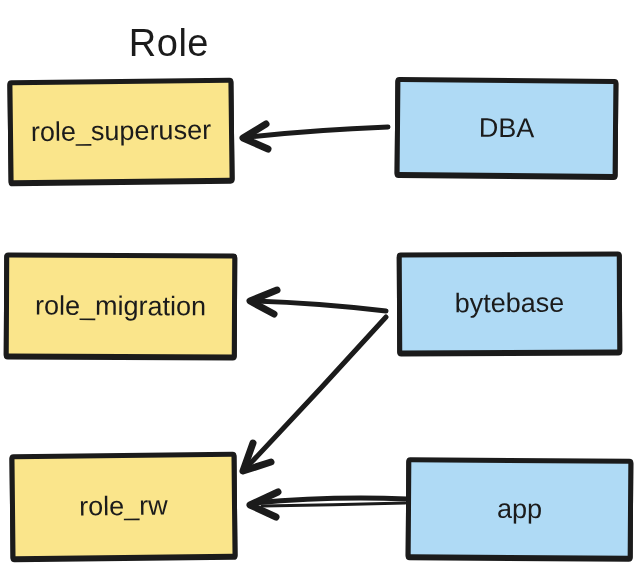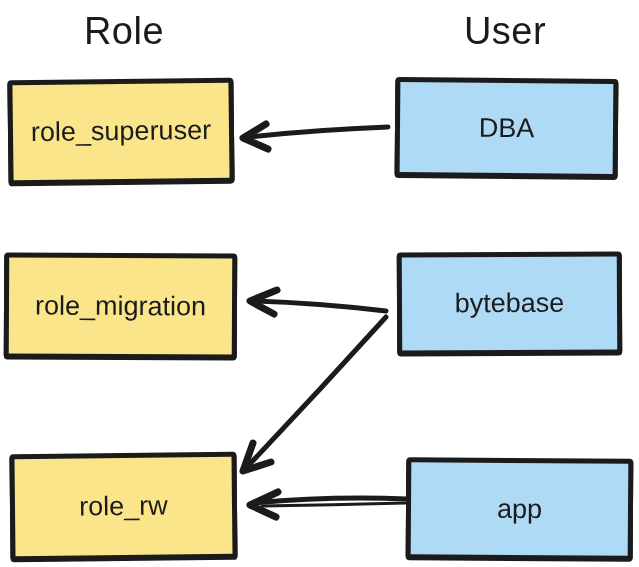--- a/index.html
+++ b/index.html
@@ -14,23 +14,23 @@
   body{font-family:"Liberation Sans", sans-serif;}
   .canvas{
     position:relative;
     width:639px;
     height:567px;
     background:var(--background);
     overflow:hidden;
   }
   .col-header{
     position:absolute;
-    top:8px;
+    top:20px;
     width:170px;
-    text-align:center;
+    text-align:right;
     font-size:38px;
     line-height:46px;
     font-weight:400;
     color:var(--text);
     letter-spacing:0.5px;
   }
   .col-header.left{left:39px;}
   .col-header.right{left:420px;}
   .box{
     position:absolute;
@@ -67,21 +67,20 @@
   svg.arrows .shaft{stroke-width:5;}
   svg.arrows .shaft.thin{stroke-width:3;}
   svg.arrows .head{stroke-width:7;}
 </style>
 </head>
 <body>
 
 <div class="canvas">
 
   <div class="col-header left">Role</div>
-  <div class="col-header right">User</div>
 
   <svg class="arrows" viewBox="0 0 639 567" xmlns="http://www.w3.org/2000/svg">
     <g>
       <path class="shaft" d="M 388 127 Q 312 130 250 137"></path>
       <path class="head" d="M 266 124 L 243 138 L 268 149"></path>
     </g>
     <g>
       <path class="shaft" d="M 386 311 Q 318 303 255 301"></path>
       <path class="head" d="M 277 290 L 250 301 L 274 314"></path>
     </g>

